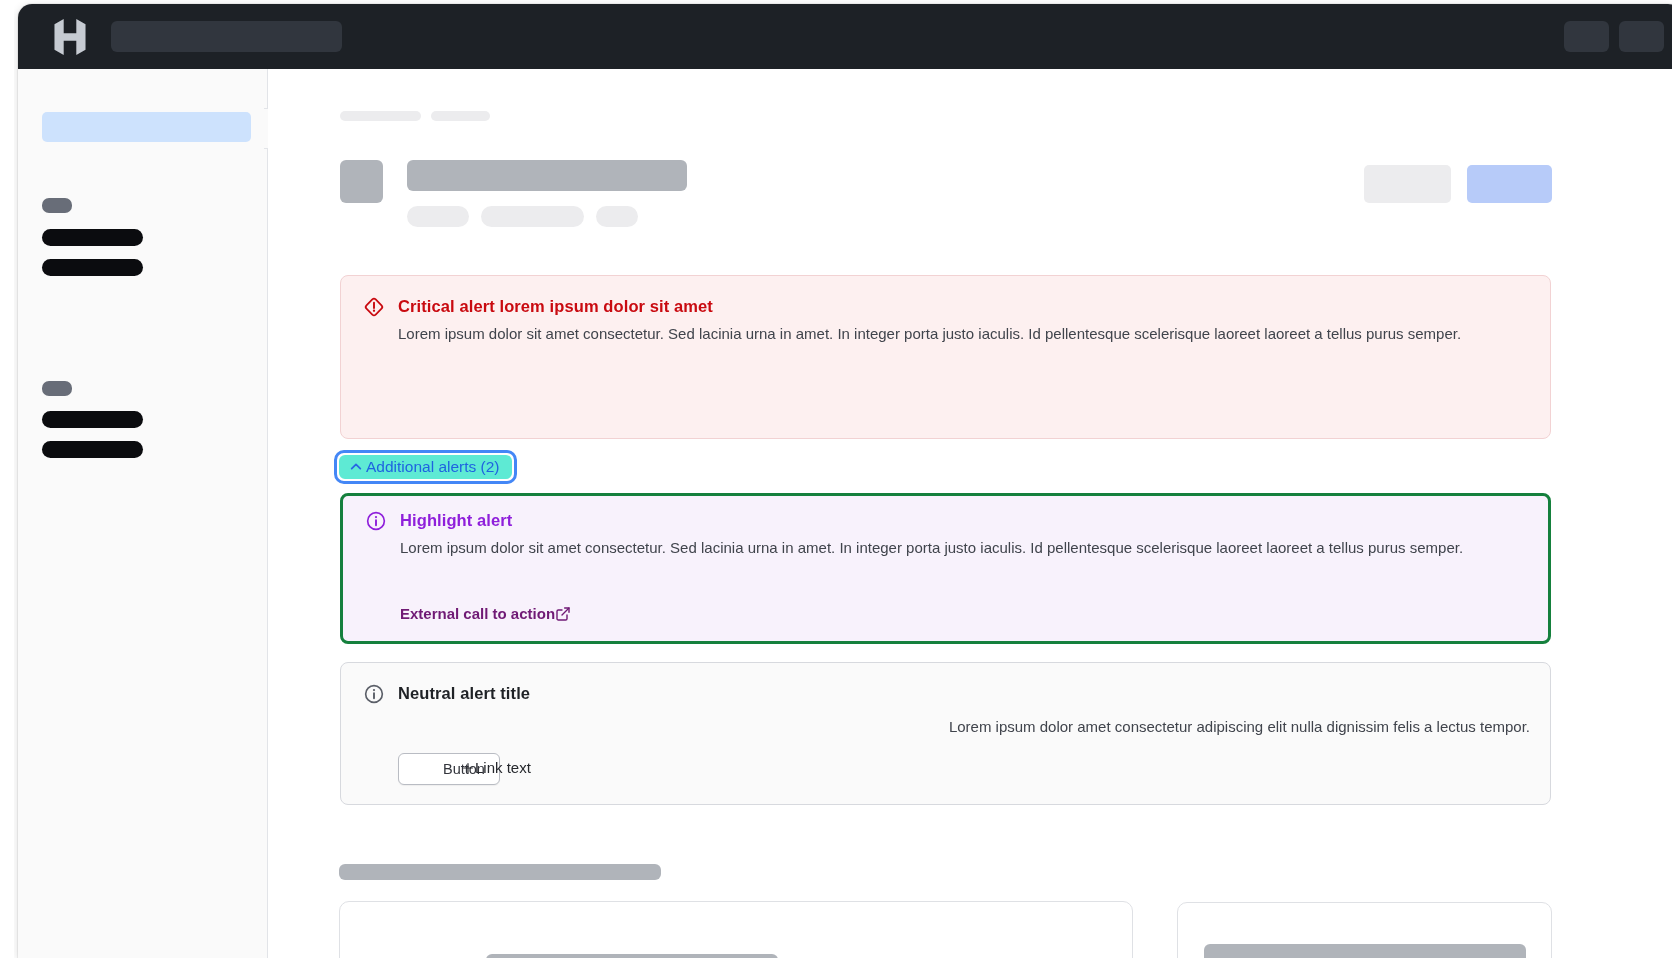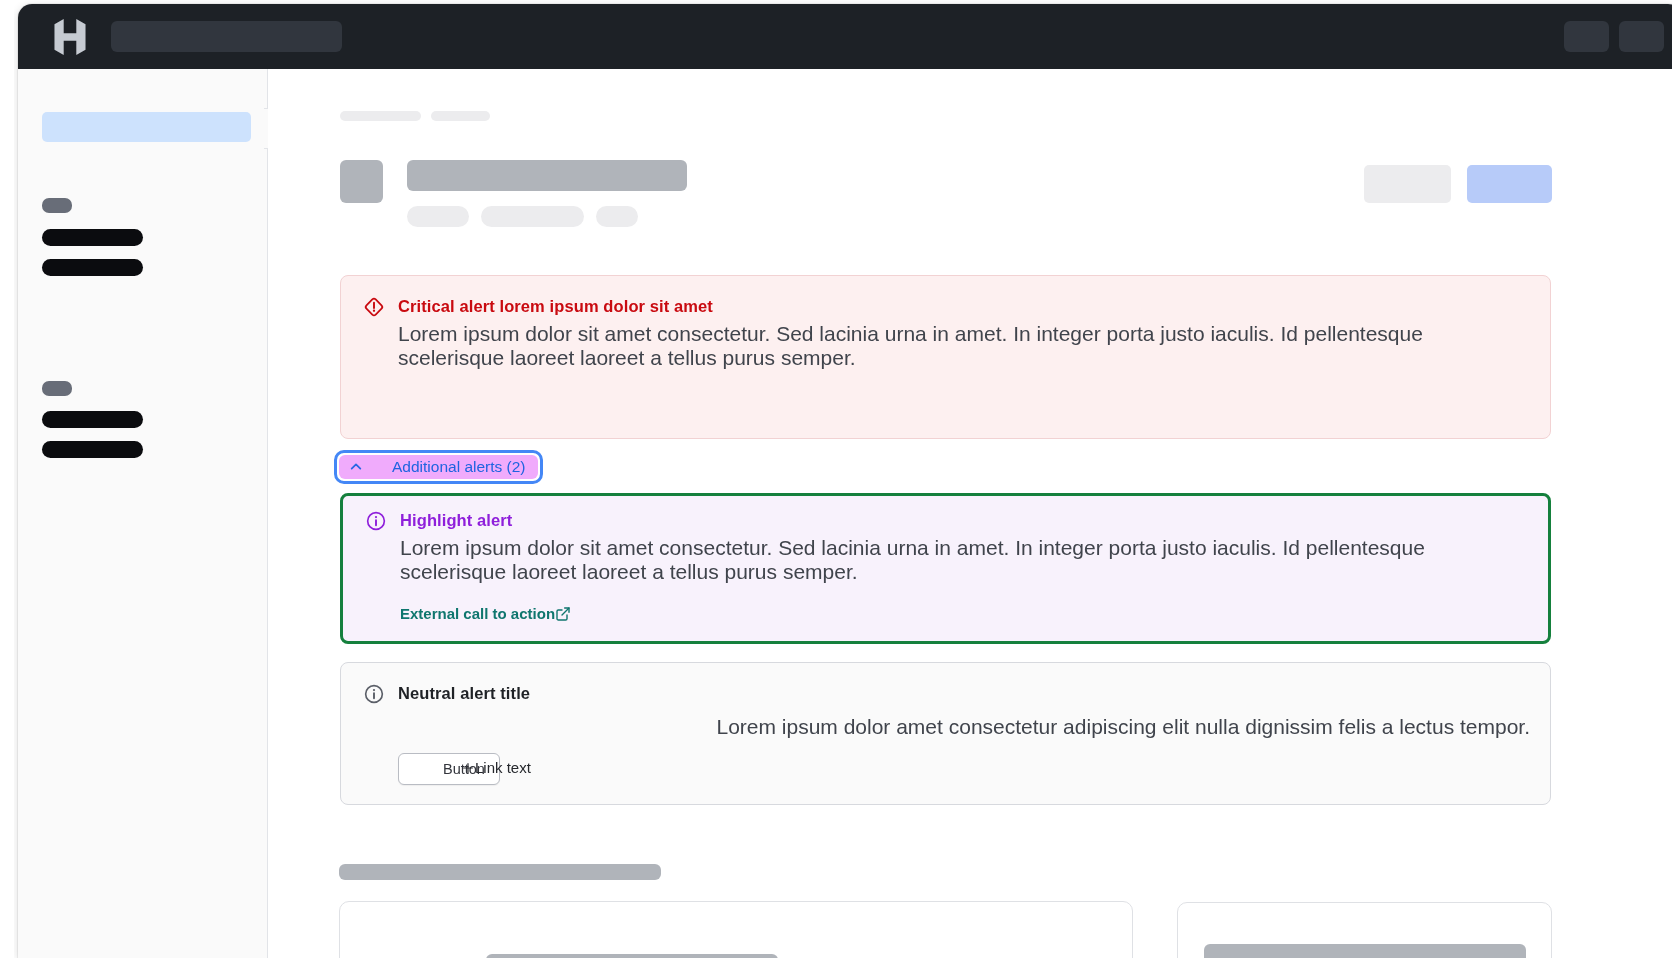--- a/index.html
+++ b/index.html
@@ -49,44 +49,44 @@
   .alert-icon { position:absolute; left:22px; width:22px; height:22px; }
   .alert-critical .alert-icon { top:20px; color:#c90a10; }
   .alert-highlight .alert-icon { top:14px; color:#8f1fdb; }
   .alert-neutral  .alert-icon { top:20px; color:#5b5f68; }
 
   .alert-title { position:absolute; left:57px; font-size:16.5px; font-weight:700; letter-spacing:.1px; }
   .alert-critical .alert-title { top:21px; color:#c90a10; }
   .alert-highlight .alert-title { top:15px; color:#8f1fdb; }
   .alert-neutral  .alert-title { top:21px; color:#1f2226; }
 
-  .alert-body { position:absolute; left:57px; width:1132px; font-size:21px; line-height:23.5px; color:#40444c; }
+  .alert-body { position:absolute; left:57px; width:1132px; font-size:15px; line-height:23.5px; color:#40444c; }
   .alert-critical .alert-body { top:46px; }
   .alert-highlight .alert-body { top:40px; }
   .alert-neutral  .alert-body { top:52px;text-align:right; }
 
   .btn-secondary { position:absolute; left:57px; display:inline-flex; align-items:center;
                    height:32px; padding:0 14px; background:#ffffff; border:1px solid #b9bcc3;
                    border-radius:6px; font-size:14.5px; color:#33353c; cursor:pointer;
                    box-shadow:0 1px 1px rgba(0,0,0,.05); font-family:inherit; }
   .alert-critical .btn-secondary { top:111px; }
   .alert-neutral  .btn-secondary { top:90px;padding-left:44px; }
 
   .ext-link { position:absolute; left:57px; top:109px; display:inline-flex; align-items:center; 
-              font-size:15px; font-weight:700; color:#0f766e; cursor:pointer; text-decoration:none; }
+              font-size:15px; font-weight:700; color:#701a75; cursor:pointer; text-decoration:none; }
   .ext-link svg { width:16px; height:16px; }
 
   .plus-link { position:absolute; left:120px; top:96px; display:inline-flex; align-items:center; 
                font-size:15px; font-weight:500; color:#26282d; cursor:pointer; text-decoration:none; }
   .plus-link svg { width:14px; height:14px; }
 
   
   .toggle-ring { position:absolute; left:66px; top:381px; border:3px solid #4487f6; border-radius:10px;
                  padding:2px; background:#fff; }
-  .toggle-btn { display:flex; align-items:center; gap:28px; padding:3px 12px 3px 9px; background:#f0abfc;
+  .toggle-btn { display:flex; align-items:center; gap:2px; padding:3px 12px 3px 9px; background:#5eead4;
                 border:none; border-radius:6px; cursor:pointer; font-family:inherit; }
   .toggle-btn svg { width:16px; height:16px; color:#2767e4; }
   .toggle-label { font-size:15.5px; font-weight:500; color:#1f64e0; }
 
   
   .section-title-skel { position:absolute; left:71px; top:795px; width:322px; height:16px;
                         border-radius:6px; background:#b0b4ba; }
   .card { position:absolute; top:832px; background:#fff; border:1px solid #dfe1e5; border-radius:10px; }
   .card-left { left:71px; width:794px; height:140px; }
   .card-right { left:909px; top:833px; width:375px; height:140px; }

